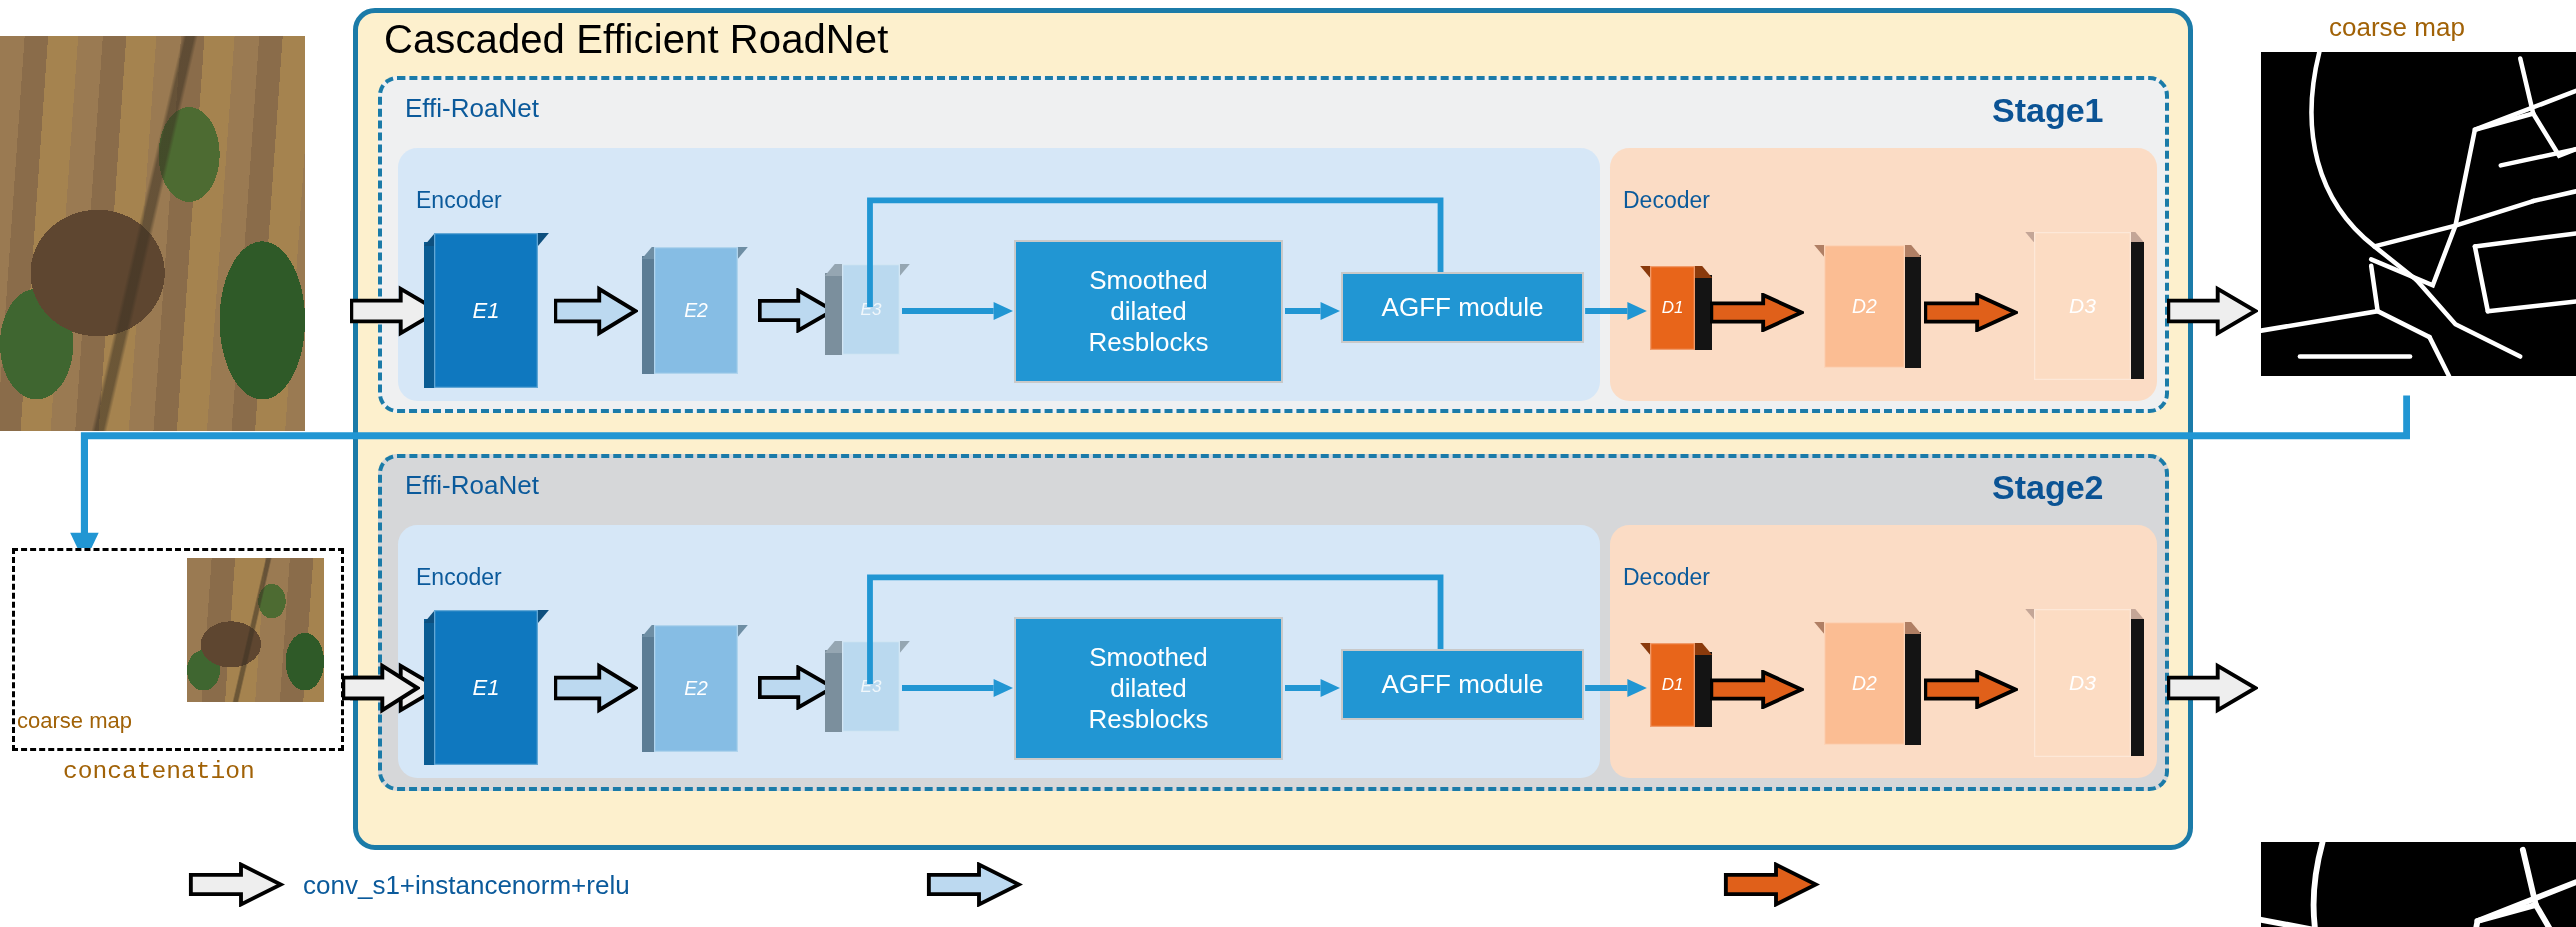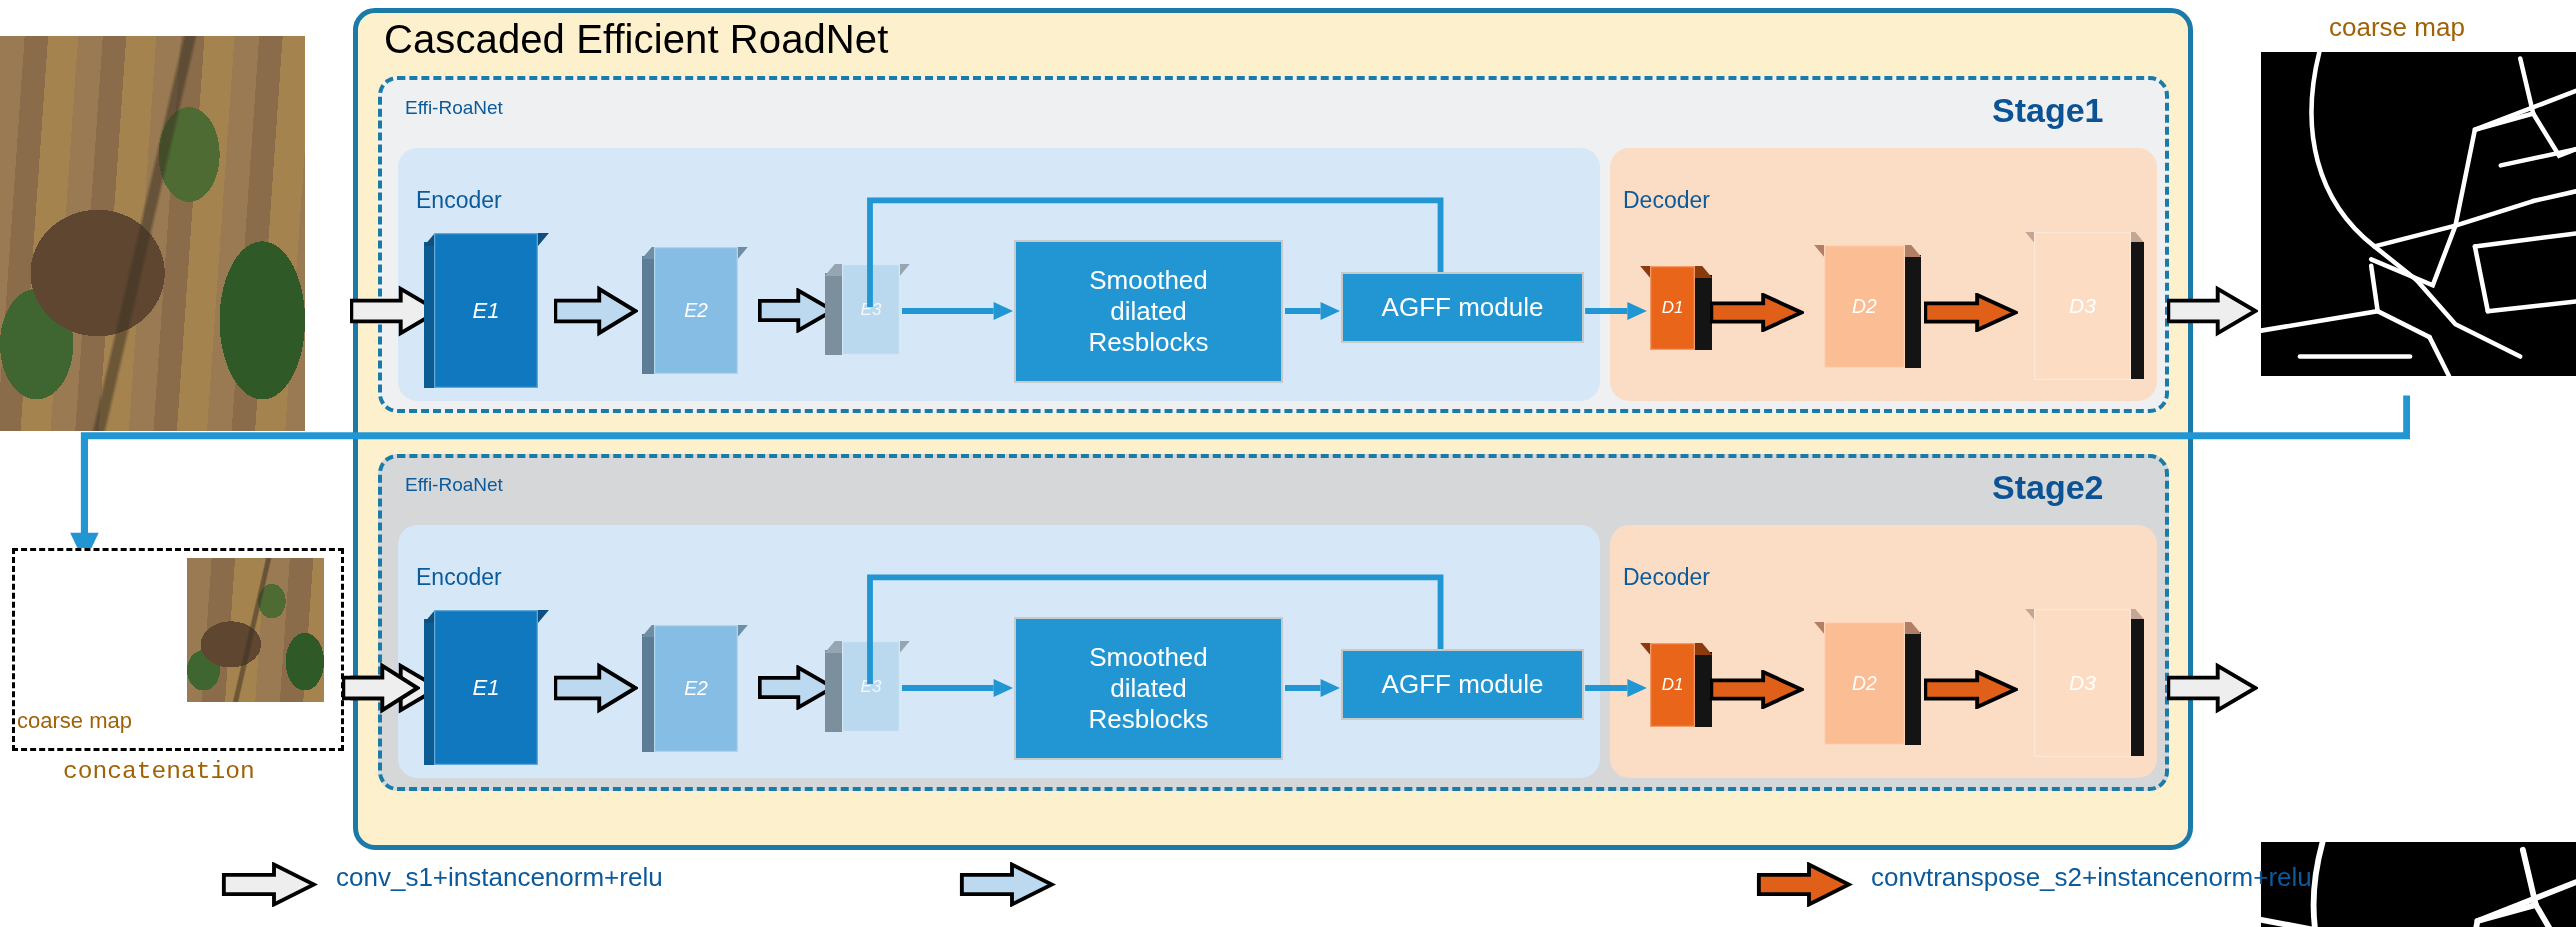--- a/index.html
+++ b/index.html
@@ -17,21 +17,21 @@
     font-size:40px;color:#000;letter-spacing:0.1px;line-height:47px;white-space:nowrap;
   }
 
   
   .stage-box{
     border:4.5px dashed #1b7ba8;border-radius:19.4px;box-sizing:border-box;
   }
   #stage1-box{left:378px;top:76px;width:1791px;height:337px;background:#eff0f1;}
   #stage2-box{left:378px;top:454px;width:1791px;height:337px;background:#d6d7d9;}
 
-  .effi-label{font-size:19px;color:#0b5a9b;line-height:34px;white-space:nowrap;}
+  .effi-label{font-size:26px;color:#0b5a9b;line-height:34px;white-space:nowrap;}
   .stage-label{font-size:34px;font-weight:bold;color:#0b5394;line-height:38px;white-space:nowrap;}
 
   
   .encoder-panel{background:#d6e7f7;border-radius:19.4px;}
   .decoder-panel{background:#fbdcc5;border-radius:19.4px;}
   #s1-encoder{left:398px;top:148px;width:1202px;height:253px;}
   #s1-decoder{left:1610px;top:148px;width:547px;height:253px;}
   #s2-encoder{left:398px;top:525px;width:1202px;height:253px;}
   #s2-decoder{left:1610px;top:525px;width:547px;height:253px;}
   .panel-label{font-size:23px;color:#0b5a9b;line-height:27px;white-space:nowrap;}
@@ -59,21 +59,21 @@
       #93744e;
   }
   .roadmap{background:#000;position:relative;overflow:hidden;}
   .roadmap svg{position:absolute;left:0;top:0;}
   .caption{font-size:26px;color:#a16207;line-height:30px;white-space:nowrap;}
 
   
   #concat-group{border:3.9px dashed #000;box-sizing:border-box;background:#ffffff;}
 
   
-  .legend-item{position:absolute;display:flex;align-items:flex-start;margin-left:33px;}
+  .legend-item{position:absolute;display:flex;align-items:center;}
   .legend-text{font-size:26px;color:#0b5a9b;white-space:nowrap;line-height:30px;}
 </style>
 </head>
 <body>
 
 <div class="abs" id="outer-container"></div>
 
 <div class="abs" id="main-title">Cascaded Efficient RoadNet</div>
 
 <div class="abs stage-box" id="stage1-box"></div>
@@ -349,15 +349,14 @@
 <div class="legend-item" style="left:926px;top:862px;">
   <svg width="97" height="45" viewBox="0 0 150 70">
     <polygon points="4,20 82,20 82,4 144,35 82,66 82,50 4,50" fill="#bcd9f0" stroke="#000" stroke-width="6"></polygon>
   </svg>
 </div>
 
 <div class="legend-item" style="left:1723px;top:862px;">
   <svg width="97" height="45" viewBox="0 0 150 70">
     <polygon points="4,20 82,20 82,4 144,35 82,66 82,50 4,50" fill="#e0601a" stroke="#000" stroke-width="6"></polygon>
   </svg>
-  <span class="legend-text" style="margin-left:18px;">convtranspose_s2+instancenorm+relu</span>
 </div>
 
 
 </body></html>

